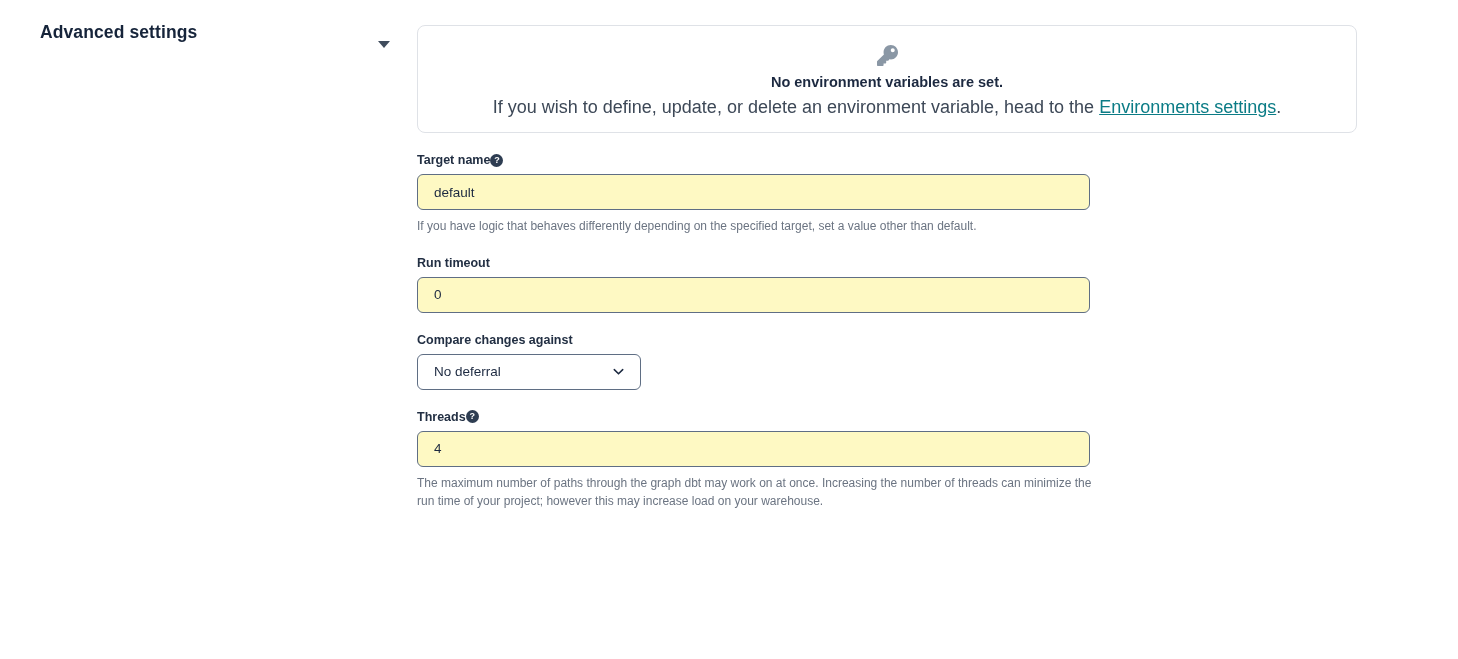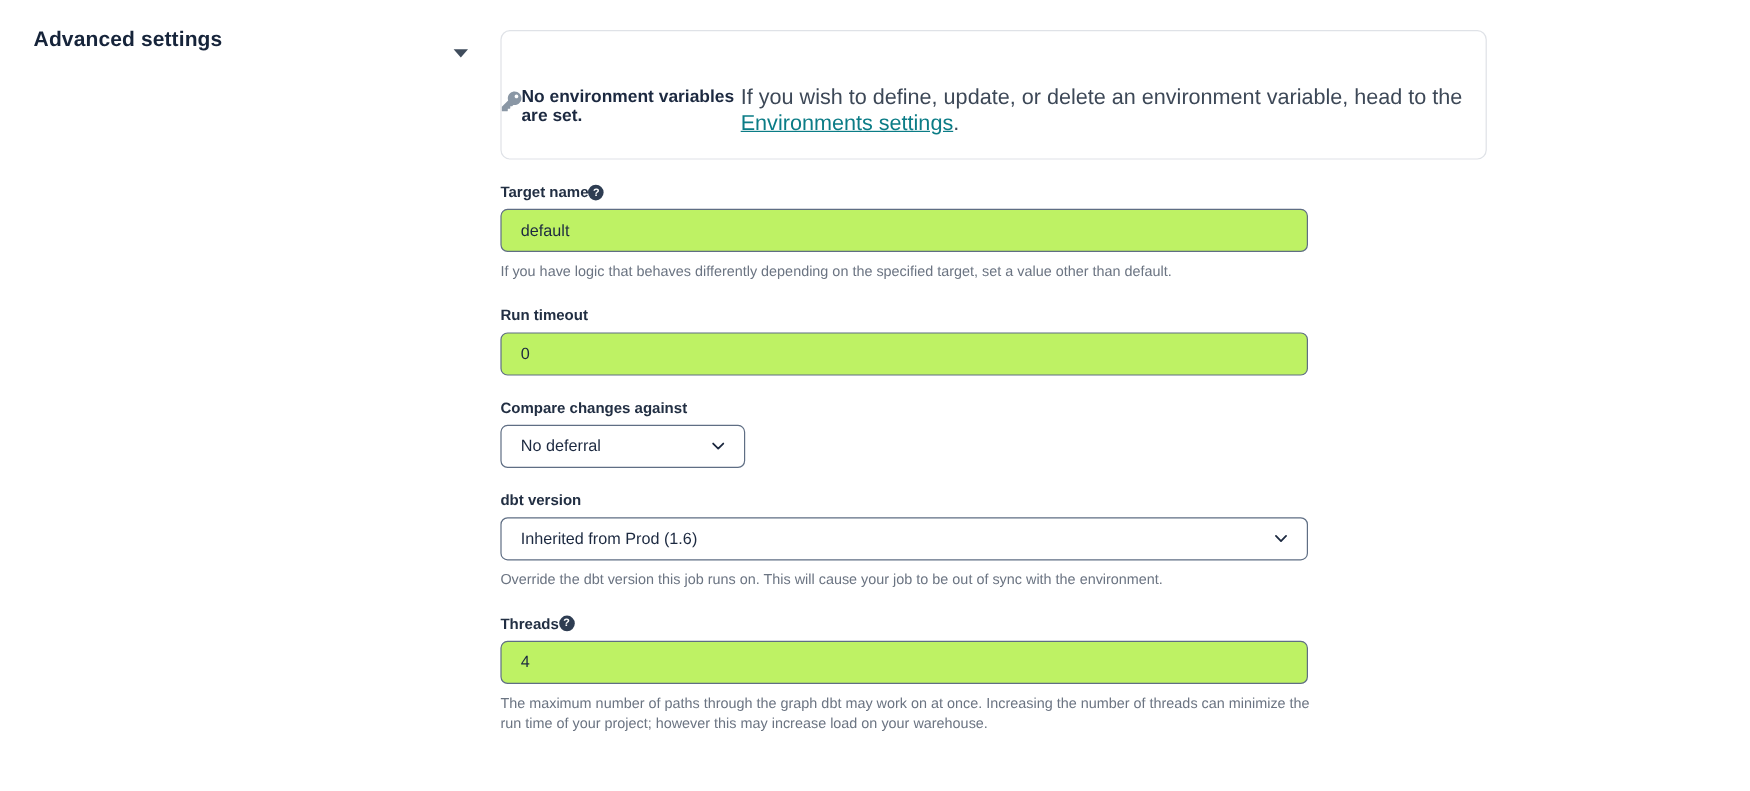--- a/index.html
+++ b/index.html
@@ -1,51 +1,51 @@
 <!DOCTYPE html>
 <html><head>
 <meta charset="utf-8">
 <style>
   * { margin:0; padding:0; box-sizing:border-box; }
   html,body { background:#ffffff; font-family:"Liberation Sans","DejaVu Sans",sans-serif; }
   .page { display:flex; width:1458px; min-height:659px; }
 
   
   .left-col { width:417px; padding:22px 0 0 28px; position:relative; flex-shrink:0; }
-  .page-title { font-size:17.5px; font-weight:700; color:#16243a; letter-spacing:.1px; }
+  .page-title { font-size:17.5px; font-weight:700; color:#16243a; letter-spacing:.1px;margin-left:12px; }
   .page-subtitle { margin-top:7px; font-size:13.5px; color:#3d4857; }
   .collapse-triangle { position:absolute; top:41px; left:378px; width:0; height:0;
     border-left:6.5px solid transparent; border-right:6.5px solid transparent;
     border-top:7.5px solid #3f4c5c; cursor:pointer; }
 
   
   .right-col { flex:1; padding:25px 30px 40px 0; }
 
-  .env-panel { width:822px; height:108px; border:1px solid #dfe2e7; border-radius:8px;
-    display:flex; flex-direction:row; align-items:center; justify-content:flex-start;
+  .env-panel { width:940px; height:108px; border:1px solid #dfe2e7; border-radius:8px;
+    display:flex; flex-direction:column; align-items:center; justify-content:flex-start;
     padding-top:19px; }
   .key-icon { width:21px; height:21px; margin-bottom:8px; }
   .env-title { font-size:14.5px; font-weight:700; color:#1c2940; }
   .env-message { margin-top:7px; font-size:18px; color:#3d4857; }
   .env-message a { color:#0b7c86; text-decoration:underline; cursor:pointer; }
 
   .field { margin-top:20px; }
   .field-label { display:flex; align-items:center; gap:0; font-size:12.5px;
     font-weight:700; color:#222f43; }
   .help-icon { width:13px; height:13px; border-radius:50%; background:#2e3d52; color:#ffffff;
     font-size:9px; font-weight:700; display:inline-flex; align-items:center;
     justify-content:center; line-height:1; cursor:pointer; }
   .text-input { display:block; width:673px; height:36px; margin-top:7px; padding:0 16px;
     border:1px solid #5f6e84; border-radius:6px; font-size:13.5px; color:#1c2940;
-    background:#bef264; font-family:inherit; outline:none; }
+    background:#fef9c3; font-family:inherit; outline:none; }
   .select { width:673px; height:36px; margin-top:7px; padding:0 14px 0 16px;
     border:1px solid #5f6e84; border-radius:6px; display:flex; align-items:center;
     justify-content:space-between; font-size:13.5px; color:#1c2940; background:#fff;
     cursor:pointer; }
-  .select.small { width:204px; }
+  .select.small { width:224px; }
   .chevron-down { width:15px; height:15px; flex-shrink:0; }
   .helper { width:680px; margin-top:8px; font-size:12px; color:#6b7482; line-height:1.48; }
 </style>
 </head>
 <body>
 
 <div class="page">
 
   <aside class="left-col">
     <h1 class="page-title">Advanced settings</h1>
@@ -85,32 +85,20 @@
         <span>Compare changes against</span>
       </div>
       <div class="select small">
         <span>No deferral</span>
         <svg class="chevron-down" viewBox="0 0 16 16" aria-hidden="true">
           <path d="M3.5 6l4.5 4.5L12.5 6" fill="none" stroke="#1c2940" stroke-width="1.6" stroke-linecap="round" stroke-linejoin="round"></path>
         </svg>
       </div>
     </div>
 
-    <div class="field">
-      <div class="field-label">
-        <span>dbt version</span>
-      </div>
-      <div class="select">
-        <span>Inherited from Prod (1.6)</span>
-        <svg class="chevron-down" viewBox="0 0 16 16" aria-hidden="true">
-          <path d="M3.5 6l4.5 4.5L12.5 6" fill="none" stroke="#1c2940" stroke-width="1.6" stroke-linecap="round" stroke-linejoin="round"></path>
-        </svg>
-      </div>
-      <div class="helper">Override the dbt version this job runs on. This will cause your job to be out of sync with the environment.</div>
-    </div>
 
     <div class="field">
       <div class="field-label">
         <span>Threads</span>
         <span class="help-icon">?</span>
       </div>
       <input class="text-input" type="text" value="4" style="">
       <div class="helper">The maximum number of paths through the graph dbt may work on at once. Increasing the number of threads can minimize the run time of your project; however this may increase load on your warehouse.</div>
     </div>
 

